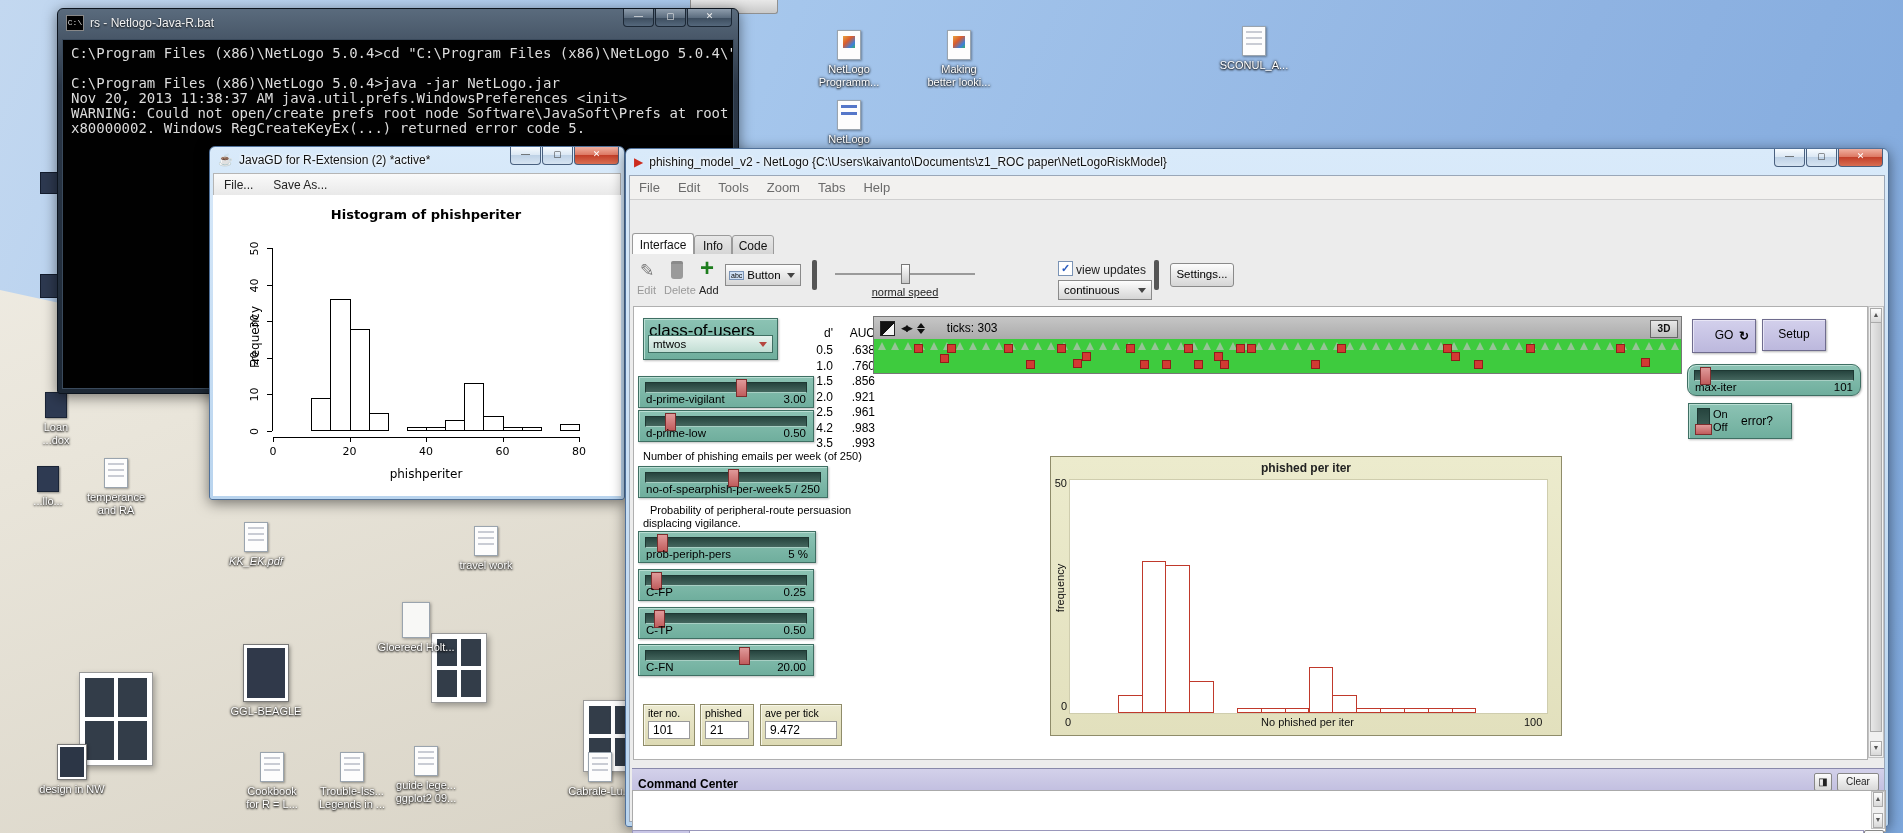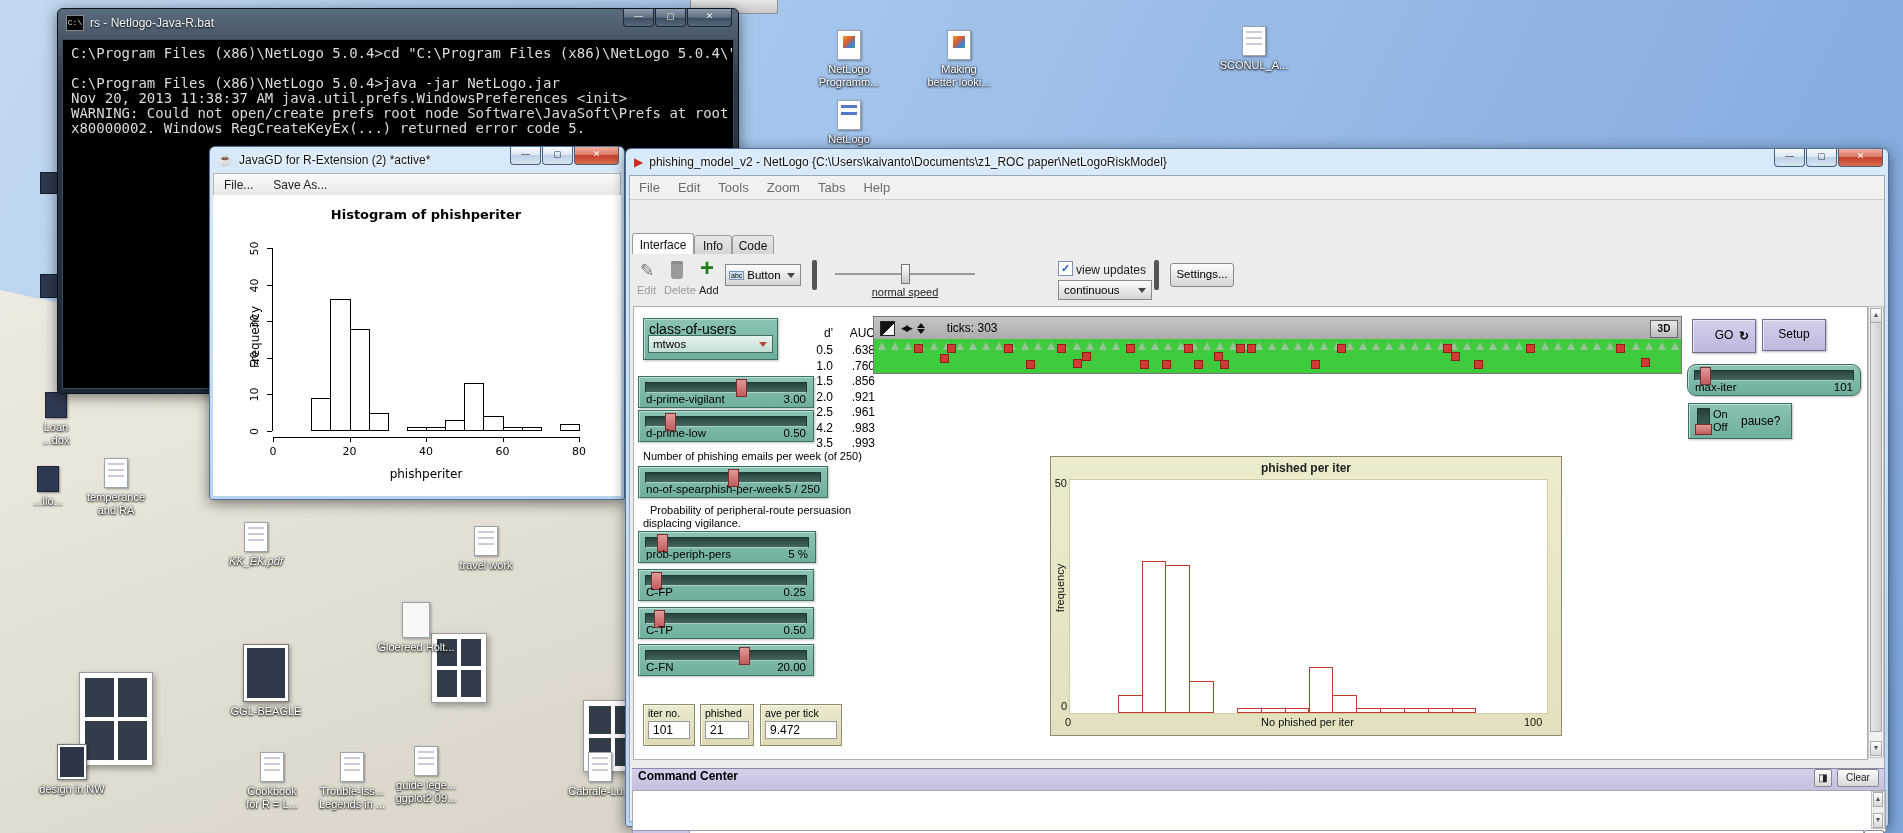--- a/index.html
+++ b/index.html
@@ -101,21 +101,21 @@
   .red-agent{position:absolute;width:9px;height:9px;background:#d23a33;border:1px solid #8f1f1a;box-sizing:border-box;}
   .wh-ico{margin-left:6px;}
   #ticks-lbl{font-size:12px;color:#000;margin-left:22px;}
   #btn-3d{position:absolute;right:3px;top:3px;width:26px;height:16px;background:linear-gradient(#e8e8e8,#bdbdbd);
     border:1px solid #666;font-size:10px;font-weight:bold;text-align:center;line-height:15px;color:#111;}
   
   #nl-plot{position:absolute;background:linear-gradient(#ecebcd,#e2e0bd);border:1px solid #8f8c6a;}
   .nlbar{position:absolute;border:1px solid #c0392b;background:#fff;box-sizing:border-box;}
   .nlp-txt{position:absolute;font-size:11px;color:#111;}
   
-  #cc-header{position:absolute;background:linear-gradient(#d3d1ea,#c2bfe0);border-top:1px solid #8888aa;display:flex;align-items:flex-start;}
+  #cc-header{position:absolute;background:linear-gradient(#d3d1ea,#c2bfe0);border-top:1px solid #8888aa;display:flex;align-items:flex-end;}
   #cc-title{font-weight:bold;font-size:12px;color:#000;margin-left:6px;flex:1;}
   .cc-btn{height:16px;background:linear-gradient(#fcfcfc,#d8d8d8);border:1px solid #888;border-radius:2px;
     font-size:10px;color:#222;text-align:center;line-height:15px;margin-right:5px;}
   #cc-output{position:absolute;background:#fff;border:1px solid #aaa;}
   #cc-prompt-row{position:absolute;background:#e8e8f2;display:flex;align-items:stretch;}
   #cc-prompt{background:#c9c6e6;border:1px solid #9a97bb;font-size:11px;color:#000;padding:3px 6px 0 4px;width:58px;box-sizing:border-box;}
   #cc-input{flex:1;background:#fff;border:1px solid #9a97bb;border-left:none;}
   .scrollbar{position:absolute;background:#f0f0f0;border:1px solid #c2c2c2;box-sizing:border-box;}
   .sb-arrow{position:absolute;left:1px;right:1px;height:13px;background:linear-gradient(#fdfdfd,#d8d8d8);border:1px solid #aaa;
     font-size:7px;color:#555;text-align:center;line-height:12px;}
@@ -402,21 +402,21 @@
       <div id="iface" style="left:3px;top:130px;width:1233px;height:452px;"></div>
 
       <div class="scrollbar" style="left:1238px;top:130px;width:16px;height:452px;">
         <div class="sb-arrow" style="top:1px;">▲</div>
         <div class="sb-thumb" style="top:15px;height:408px;"></div>
         <div class="sb-arrow" style="bottom:1px;">▼</div>
       </div>
 
       <div id="nl-widgets">
           <div class="teal" style="position: absolute; left: 13px; top: 142px; width: 133px; height: 40px;">
-            <div style="position: absolute; left: 5px; top: 2px; font-size: 14px; color: rgb(0, 0, 0);">class-of-users</div>
+            <div style="position: absolute; left: 5px; top: 2px; font-size: 17px; color: rgb(0, 0, 0);">class-of-users</div>
             <div style="position: absolute; left: 4px; top: 16px; right: 4px; height: 18px; background: linear-gradient(rgb(230, 243, 238), rgb(194, 222, 212)); border: 1px solid rgb(63, 111, 99); font-size: 11.5px; color: rgb(0, 0, 0); padding: 2px 0px 0px 4px; box-sizing: border-box;">mtwos<span class="tri-dn" style="position: absolute; right: 5px; top: 6px; border-top-color: rgb(181, 71, 63);"></span></div>
           </div>
           <div style="position: absolute; left: 173px; top: 150px; width: 74px; height: 126px; font-size: 12px; color: rgb(0, 0, 0); background: rgb(255, 255, 255);">
             <div style="position: absolute; left: 0px; top: 0px; width: 30px; text-align: right;">d'</div>
             <div style="position: absolute; left: 34px; top: 0px; width: 38px; text-align: right;">AUC</div>
             <div style="position: absolute; left: 0px; top: 17px; width: 30px; text-align: right;">0.5</div>
             <div style="position: absolute; left: 34px; top: 17px; width: 38px; text-align: right;">.638</div>
             <div style="position: absolute; left: 0px; top: 32.5px; width: 30px; text-align: right;">1.0</div>
             <div style="position: absolute; left: 34px; top: 32.5px; width: 38px; text-align: right;">.760</div>
             <div style="position: absolute; left: 0px; top: 48px; width: 30px; text-align: right;">1.5</div>
@@ -610,21 +610,21 @@
               <div class="red-agent" style="left: 767px; top: 19px;"></div>
             </div>
           </div>
           <div class="nl-btn" style="position: absolute; left: 1062px; top: 143px; width: 62px; height: 32px; line-height: 30px;">GO<span style="position: absolute; right: 6px; bottom: 1px; font-size: 12px; font-weight: bold;">↻</span></div>
           <div class="nl-btn" style="position: absolute; left: 1132px; top: 143px; width: 62px; height: 30px; line-height: 28px;">Setup</div>
           <div class="teal" style="position: absolute; left: 1058px; top: 227px; width: 102px; height: 34px;">
             <div style="position: absolute; left: 8px; top: 4px; width: 11px; height: 25px; background: linear-gradient(rgb(38, 68, 62), rgb(68, 102, 94)); border: 1px solid rgb(30, 56, 51);"></div>
             <div style="position: absolute; left: 6px; top: 20px; width: 15px; height: 9px; background: linear-gradient(rgb(224, 154, 154), rgb(192, 92, 92)); border: 1px solid rgb(124, 46, 46);"></div>
             <div style="position: absolute; left: 24px; top: 4px; font-size: 11px; color: rgb(0, 0, 0);">On</div>
             <div style="position: absolute; left: 24px; top: 17px; font-size: 11px; color: rgb(0, 0, 0);">Off</div>
-            <div style="position: absolute; left: 52px; top: 10px; font-size: 12px; color: rgb(0, 0, 0);">pause?</div>
+            <div style="position: absolute; left: 52px; top: 10px; font-size: 12px; color: rgb(0, 0, 0);">error?</div>
           </div>
           <div id="nl-plot" style="position: absolute; left: 420px; top: 280px; width: 510px; height: 278px;">
             <div style="position: absolute; left: 0px; right: 0px; top: 4px; text-align: center; font-weight: bold; font-size: 12px; color: rgb(34, 34, 34);">phished per iter</div>
             <div style="position: absolute; left: 18px; top: 22px; width: 477px; height: 233px; background: rgb(255, 255, 255); border: 1px solid rgb(207, 205, 174);">
               <div class="nlbar" style="left: 47.7px; bottom: 0px; width: 24.85px; height: 18.48px;"></div>
               <div class="nlbar" style="left: 71.55px; bottom: 0px; width: 24.85px; height: 152.46px;"></div>
               <div class="nlbar" style="left: 95.4px; bottom: 0px; width: 24.85px; height: 147.84px;"></div>
               <div class="nlbar" style="left: 119.25px; bottom: 0px; width: 24.85px; height: 32.34px;"></div>
               <div class="nlbar" style="left: 166.95px; bottom: 0px; width: 24.85px; height: 4.62px;"></div>
               <div class="nlbar" style="left: 190.8px; bottom: 0px; width: 24.85px; height: 4.62px;"></div>

